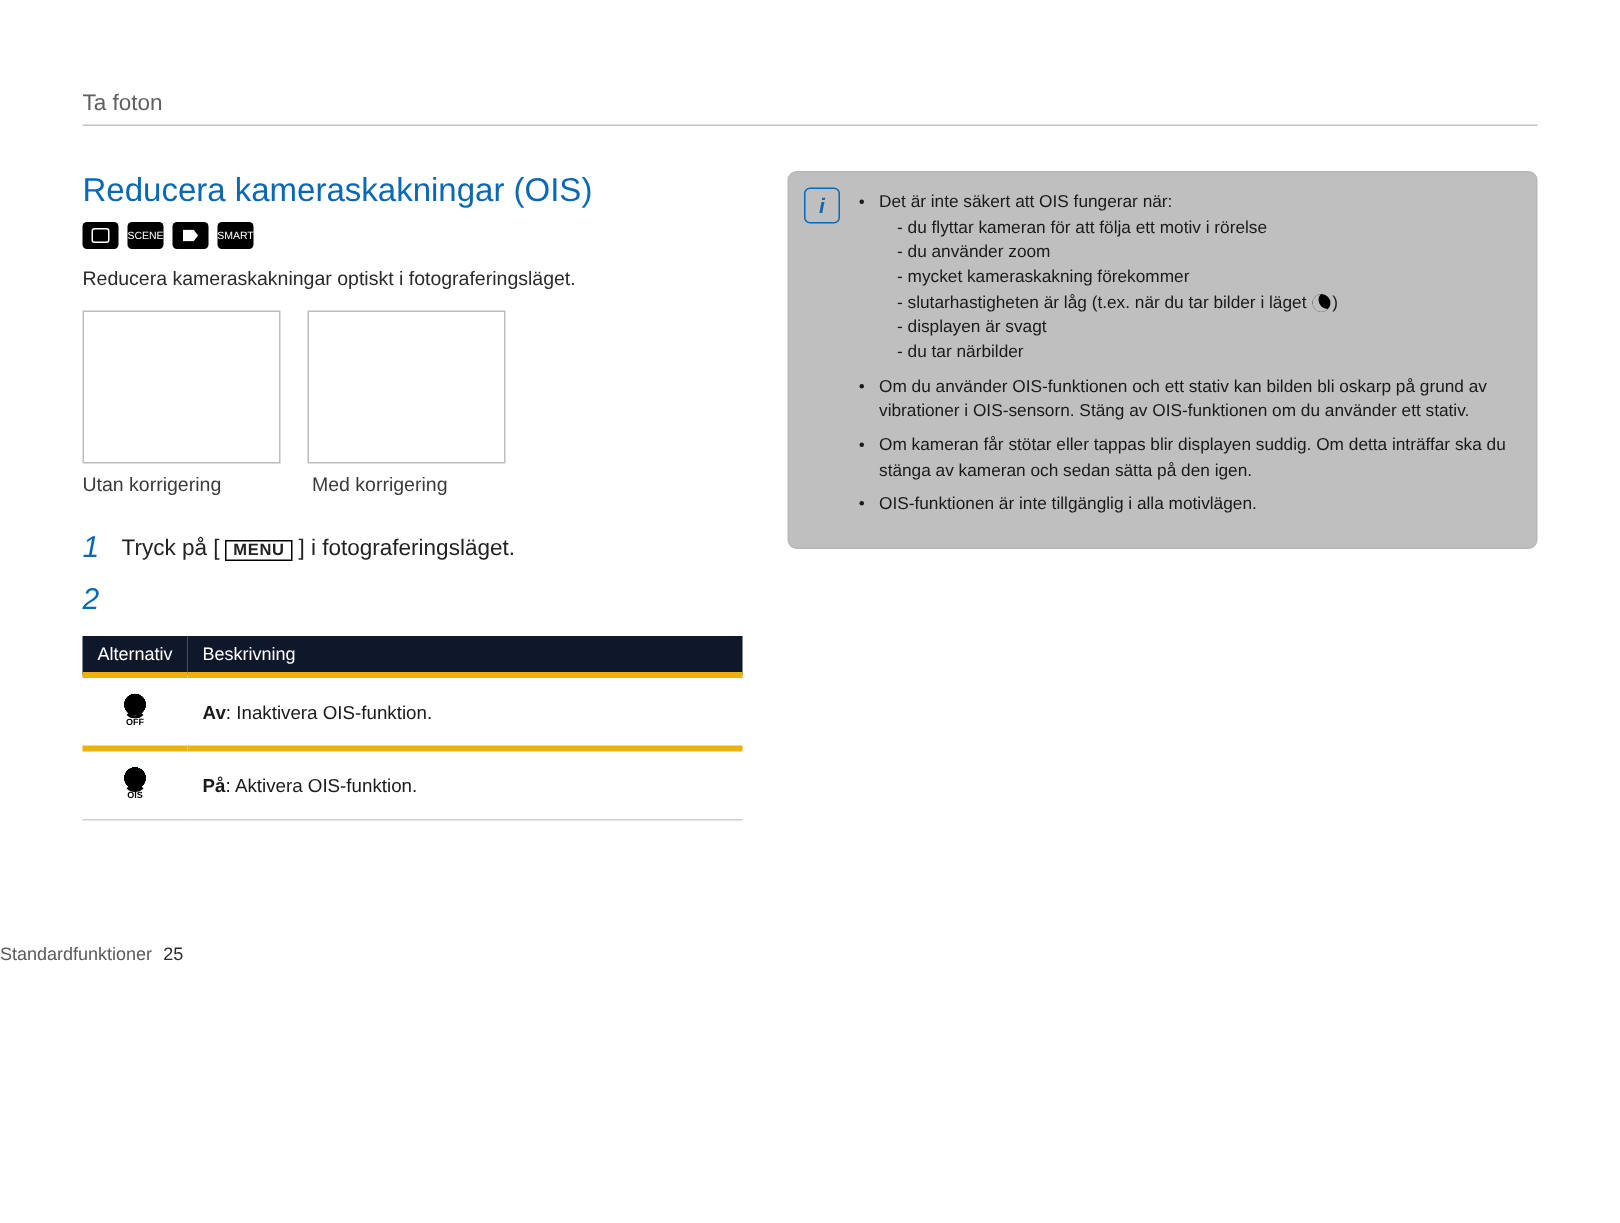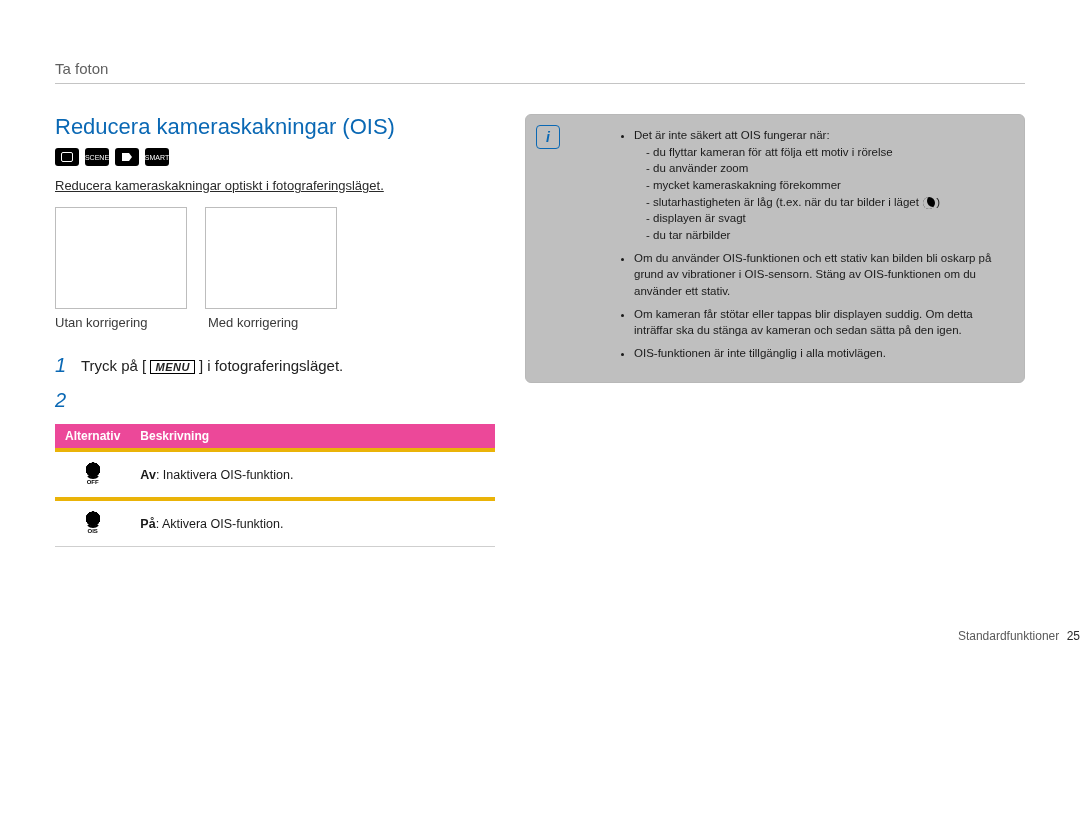--- a/index.html
+++ b/index.html
@@ -58,21 +58,20 @@
     font-size: 8px;
   }
   .mode-icon.camera::before { content: ""; width: 10px; height: 8px; border: 1px solid #fff; border-radius: 2px; }
   .mode-icon.scene { font-size: 7px; }
   .mode-icon.video::before { content: ""; width: 10px; height: 8px; background: #fff; clip-path: polygon(0 0, 70% 0, 100% 50%, 70% 100%, 0 100%); }
   .mode-icon.smart { font-size: 7px; }
   .intro {
     font-size: 13px;
     color: #2a2a2a;
     margin-bottom: 14px;
-    text-decoration: underline;
   }
   .image-row {
     display: flex;
     gap: 18px;
     margin-bottom: 6px;
   }
   .image-box {
     width: 130px;
     height: 100px;
     border: 1px solid #bdbdbd;
@@ -100,38 +99,37 @@
     color: #0a68b4;
     font-style: italic;
     font-size: 20px;
     font-weight: 400;
     width: 16px;
   }
   .menu-badge {
     display: inline-flex;
     align-items: center;
     gap: 2px;
-    font-style: italic;
   }
   .menu-badge .box {
     border: 1px solid #000;
     padding: 0 4px;
     font-weight: 700;
     font-size: 11px;
     letter-spacing: 0.5px;
   }
   .table {
     width: 100%;
     border-collapse: collapse;
     font-size: 12.5px;
   }
   .table thead th {
-    background: #ec4899;
+    background: #0f172a;
     color: #fff;
-    font-weight: 700;
+    font-weight: 400;
     text-align: left;
     padding: 5px 10px;
     font-size: 12px;
   }
   .table tbody td {
     border-top: 4px solid #eab308;
     border-bottom: 1px solid #cfcfcf;
     padding: 10px 10px;
     vertical-align: middle;
   }
@@ -201,38 +199,37 @@
   }
   .note-box ul ul {
     list-style: none;
     padding-left: 12px;
   }
   .note-box ul ul li::before {
     content: "- ";
   }
   .note-box > ul > li {
     margin-bottom: 6px;
-    margin-left: 48px;
   }
   .night-icon {
     display: inline-block;
     width: 12px;
     height: 12px;
     border-radius: 50%;
     background: #000;
     box-shadow: inset 4px -2px 0 0 #bfbfbf;
     vertical-align: middle;
     margin: 0 1px;
   }
   .footer {
     position: absolute;
     bottom: 26px;
     left: 0;
     width: 100%;
-    text-align: right;
+    text-align: left;
     font-size: 12px;
     color: #5a5a5a;
   }
   .footer .pg {
     color: #2a2a2a;
     margin-left: 4px;
   }
   .bold { font-weight: 700; }
 </style>
 </head>

